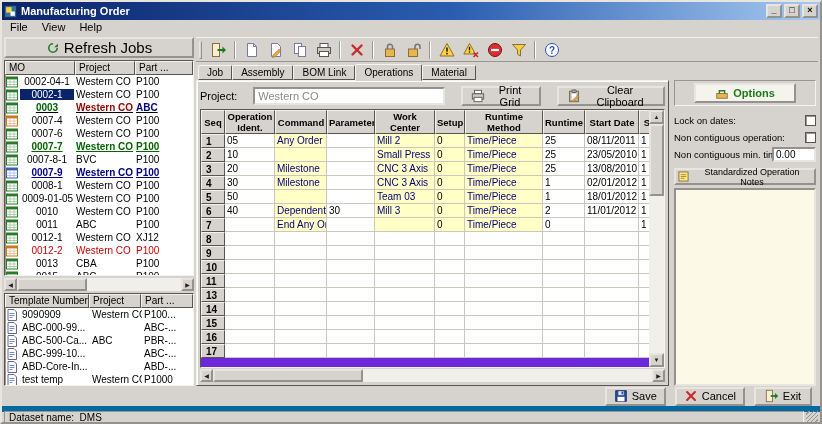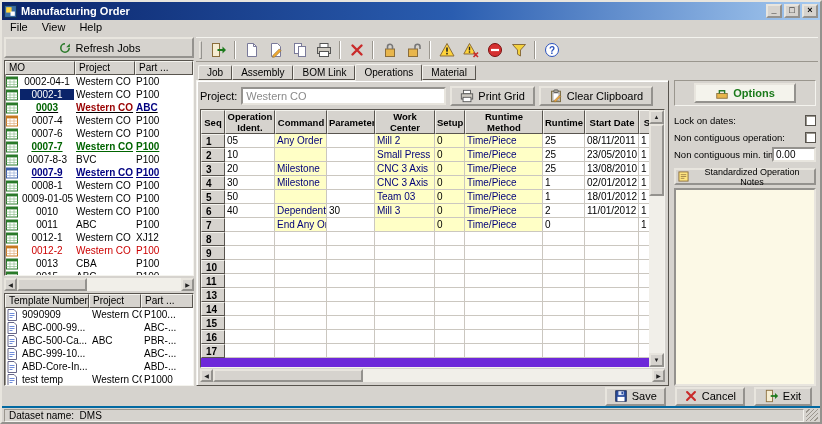--- a/index.html
+++ b/index.html
@@ -24,21 +24,21 @@
   
   .bodyrow { flex:1; display:flex; gap:2px; padding:1px 2px 0 2px; min-height:0; }
   .left-panel { width:190px; flex:none; display:flex; flex-direction:column; gap:2px; min-height:0; }
   .main-panel { flex:1; display:flex; flex-direction:column; min-width:0; }
 
   
   .btn3 { background:var(--chrome,#d6d3ce); border:2px outset #e8e5de; font:inherit;
           display:inline-flex; align-items:center; justify-content:center; gap:4px; cursor:default; }
   .tinput { border:2px inset #e8e5de; background:#fff; font:inherit; padding:0 3px; height:18px; }
 
-  .refresh-btn { height:21px; width:100%; flex:none; font-size:11px; }
+  .refresh-btn { height:21px; width:100%; flex:none; font-size:15px; }
   .ic svg { width:14px; height:14px; display:block; }
   .ic.sm svg { width:11px; height:11px; }
 
   
   .listbox { background:#fff; border:1px solid; border-color:#58544e #f4f3ee #f4f3ee #58544e;
              box-shadow:inset 1px 1px 0 #9a968e; overflow:hidden; display:flex; flex-direction:column; }
   .mo-list { height:216px; flex:none; }
   .template-list { flex:1; min-height:0; }
   .lhdr { display:flex; flex:none; height:14px;border-radius:6px; }
   .lh { background:var(--chrome,#d6d3ce); border:1px solid; border-color:#f4f3ee #58544e #58544e #f4f3ee;
@@ -78,21 +78,21 @@
   
   .tabs { height:17px; flex:none; display:flex; align-items:flex-end; padding-left:2px; position:relative; z-index:2; }
   .tab { height:15px; line-height:14px; padding:0 8px; font-size:10px; background:var(--chrome,#d6d3ce);
          border:1px solid; border-color:#f4f3ee #58544e #58544e #f4f3ee; border-radius:2px 2px 0 0; }
   .tab.active { height:17px; line-height:16px; border-bottom:1px solid var(--chrome,#d6d3ce); margin-bottom:-1px; }
 
   .content-row { flex:1; display:flex; gap:3px; min-height:0; }
   .tabpage { flex:1; min-width:0; border:1px solid; border-color:#f4f3ee #58544e #58544e #f4f3ee;
              box-shadow:inset 1px 1px 0 #fff; background:var(--chrome,#d6d3ce);
              display:flex; flex-direction:column; padding:3px; }
-  .project-row { height:23px; flex:none; display:flex; align-items:center; gap:4px; margin-bottom:2px; }
+  .project-row { height:23px; flex:none; display:flex; align-items:center; gap:16px; margin-bottom:2px; }
   .plabel { font-size:11px; }
   .project-input { width:205px; color:#8a8a8a; }
   .sbtn { height:20px; padding:0 8px; font-size:11px; }
 
   
   .grid-wrap { flex:1; min-height:0; display:flex; border:1px solid; border-color:#58544e #f4f3ee #f4f3ee #58544e; }
   .grid-body { flex:1; overflow:hidden; background:#6d28d9; }
   table.ops { border-collapse:separate; border-spacing:0; table-layout:fixed; width:100%; font-size:10px; }
   .ops th { background:var(--chrome,#d6d3ce); border:1px solid; border-color:#f4f3ee #58544e #58544e #f4f3ee;
             font-weight:bold; font-size:9.5px; line-height:11px; text-align:center; vertical-align:middle;
@@ -116,21 +116,21 @@
   .olabel { white-space:nowrap; overflow:hidden; }
   .checkbox { width:11px; height:11px; flex:none; background:#fff; border:1px solid #58544e;
               box-shadow:inset 1px 1px 0 #9a968e; }
   .min-input { width:44px; height:15px; font-size:10px; padding:0 2px; }
   .notes-btn { height:17px; flex:none; margin-top:5px; font-size:9px; padding:0 2px; gap:3px; }
   .notes-area { flex:1; min-height:0; margin-top:3px; border:2px inset #e8e5de; background:#fcf9e6; }
 
   
   .footer { height:20px; flex:none; display:flex; justify-content:flex-end; align-items:center; gap:9px; padding:0 8px; }
   .fbtn { height:19px; min-width:58px; font-size:11px; padding:0 7px; }
-  .statusbar { height:16px; flex:none; display:flex; align-items:center; border-top:2px solid #0369a1; padding:1px 2px; }
+  .statusbar { height:16px; flex:none; display:flex; align-items:center; border-top:6px solid #0369a1; padding:1px 2px; }
   .status-panel { flex:1; height:13px; border:1px solid; border-color:#9a968e #f4f3ee #f4f3ee #9a968e;
                   font-size:10px; padding:0 4px; display:flex; align-items:center; white-space:pre; }
   .grip { width:12px; height:12px; margin-left:2px;
           background:repeating-linear-gradient(135deg, transparent, transparent 2px, #9a968e 2px, #9a968e 3px); }
 </style>
 </head>
 <body>
 
 <div class="window">
 
@@ -249,21 +249,21 @@
               <span class="lc lc2">P100</span>
             </div>
             <div class="lrow">
               <span class="licon">
                 <svg viewBox="0 0 12 12">
                   <rect x="0.5" y="1" width="11" height="10" fill="#fff" stroke="#2a7a2a"></rect>
                   <rect x="0.5" y="1" width="11" height="2.4" fill="#2a7a2a"></rect>
                   <path d="M0.5 6h11M0.5 8.5h11M4 3.4v7.6M8 3.4v7.6" stroke="#8fbf8f" stroke-width="0.7"></path>
                 </svg>
               </span>
-              <span class="lc lc0">0007-8-3</span>
+              <span class="lc lc0">0007-8-1</span>
               <span class="lc lc1">BVC</span>
               <span class="lc lc2">P100</span>
             </div>
             <div class="lrow b" style="color: rgb(0, 0, 128);">
               <span class="licon">
                 <svg viewBox="0 0 12 12">
                   <rect x="0.5" y="1" width="11" height="10" fill="#fff" stroke="#3a5ea8"></rect>
                   <rect x="0.5" y="1" width="11" height="2.4" fill="#3a5ea8"></rect>
                   <path d="M0.5 6h11M0.5 8.5h11M4 3.4v7.6M8 3.4v7.6" stroke="#9cb0d8" stroke-width="0.7"></path>
                 </svg>

